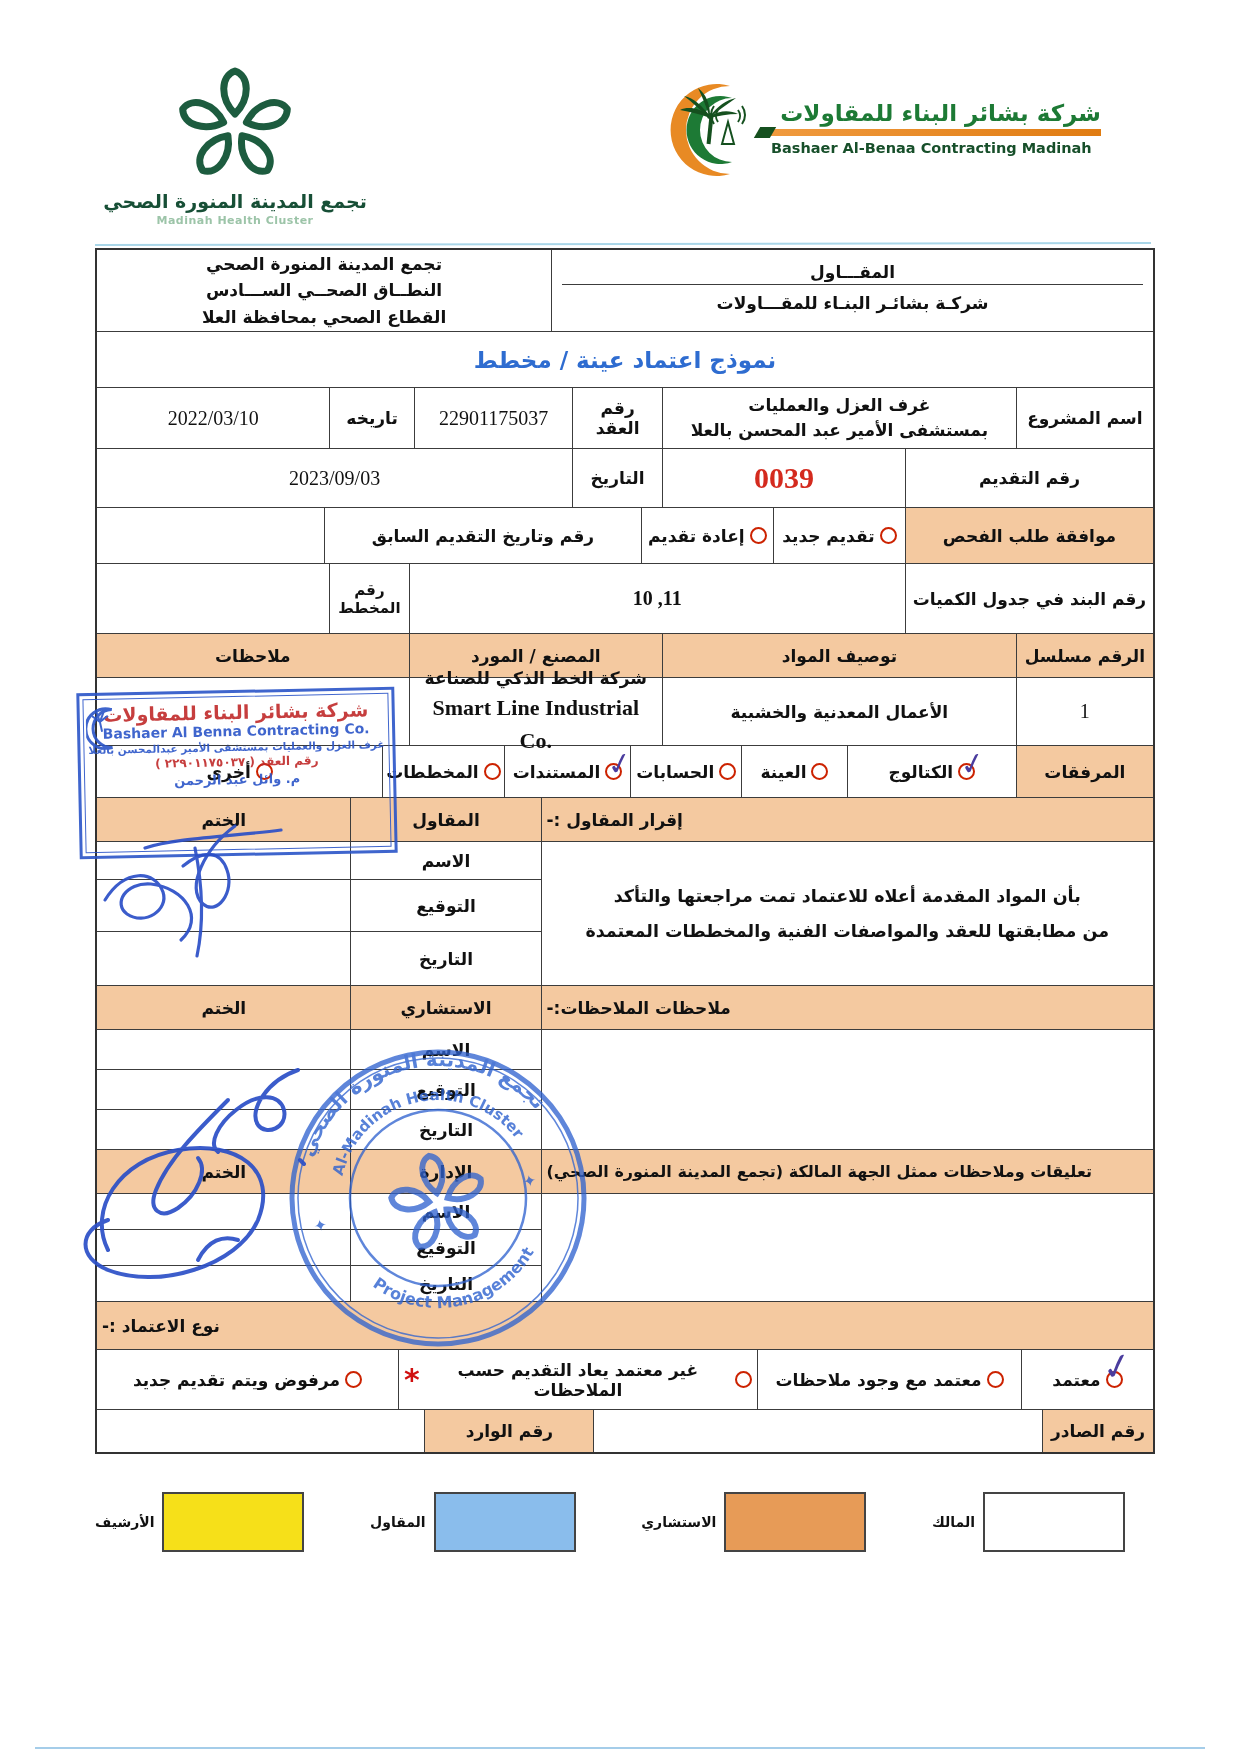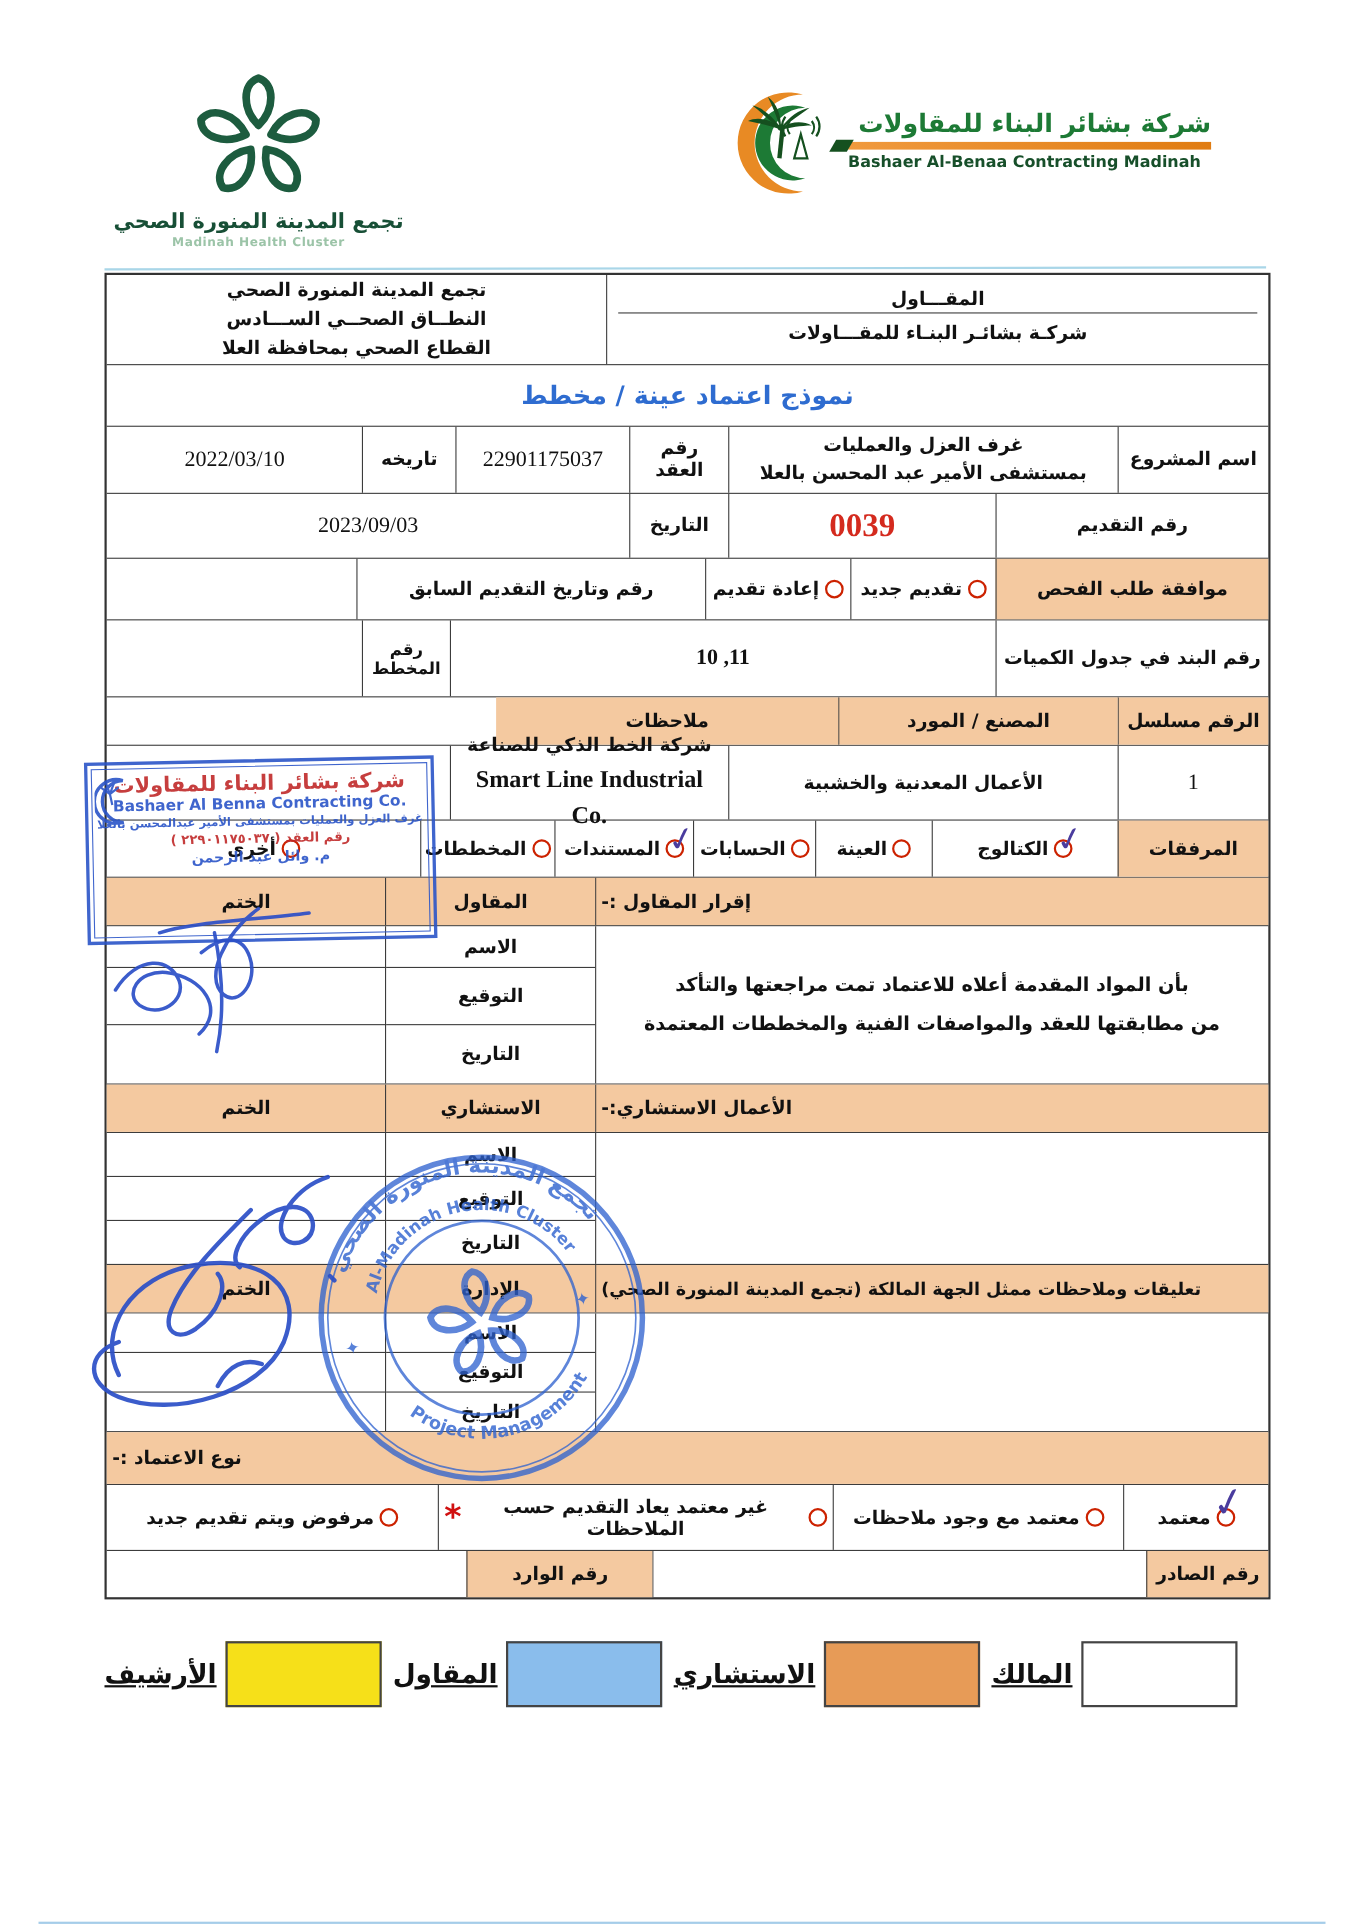--- a/index.html
+++ b/index.html
@@ -54,21 +54,21 @@
   .c-stamp .l3{color:#2b55c8;font-weight:bold;font-size:10.5px;margin-top:2px;white-space:nowrap;}
   .c-stamp .l4{color:#c02a2a;font-weight:bold;font-size:12px;margin-top:2px;}
   .c-stamp .l5{color:#2b55c8;font-weight:bold;font-size:13px;margin-top:3px;}
   .c-stamp .palm{position:absolute;left:2px;top:6px;}
   svg.sig{position:absolute;z-index:6;pointer-events:none;}
   .h-stamp{position:absolute;left:288px;top:1048px;width:300px;height:300px;z-index:5;transform:rotate(-12deg);opacity:.85;}
   
   .legend{position:absolute;left:95px;top:1492px;width:1030px;display:flex;direction:ltr;
           justify-content:space-between;align-items:center;}
   .legend .item{display:flex;align-items:center;gap:8px;}
-  .legend .lbl{font-weight:bold;font-size:24px;text-decoration:underline;}
+  .legend .lbl{font-weight:bold;font-size:14px;}
   .legend .box{width:142px;height:60px;border:2px solid #444;box-sizing:border-box;}
 </style>
 </head>
 <body>
 
 <div class="page">
 
   <div class="logo-left">
     <svg width="130" height="122" viewBox="0 0 130 122">
       <g transform="translate(65,64)" fill="none" stroke="#1d5c3f" stroke-width="7" stroke-linejoin="round">
@@ -184,20 +184,21 @@
 
     <div class="r" style="height:70px">
       <div class="c b" style="width:23.5%">رقم البند في جدول الكميات</div>
       <div class="c num b" style="width:47%">10 ,11</div>
       <div class="c b small2" style="width:7.5%">رقم المخطط</div>
       <div class="c" style="width:22%"></div>
     </div>
 
     <div class="r" style="height:44px">
       <div class="c or b" style="width:13%">الرقم مسلسل</div>
+      <div class="c or b" style="width:33.5%">توصيف المواد</div>
       <div class="c or b" style="width:24%">المصنع / المورد</div>
       <div class="c or b" style="width:29.5%">ملاحظات</div>
     </div>
 
     <div class="r" style="height:68px">
       <div class="c num" style="width:13%">1</div>
       <div class="c b" style="width:33.5%">الأعمال المعدنية والخشبية</div>
       <div class="c b" style="width:24%;line-height:1.5">
         <div>شركة الخط الذكي للصناعة</div>
         <div class="num" style="font-size:22px">Smart Line Industrial Co.</div>
@@ -268,21 +269,21 @@
         <div class="sub" style="flex:54">التاريخ</div>
       </div>
       <div class="c stack" style="width:24%;padding:0">
         <div class="sub" style="flex:38"></div>
         <div class="sub" style="flex:52"></div>
         <div class="sub" style="flex:54"></div>
       </div>
     </div>
 
     <div class="r" style="height:44px">
-      <div class="c or sec-title" style="width:58%">الأعمال الاستشاري:-</div>
+      <div class="c or sec-title" style="width:58%">ملاحظات الملاحظات:-</div>
       <div class="c or b" style="width:18%">الاستشاري</div>
       <div class="c or b" style="width:24%">الختم</div>
     </div>
 
     <div class="r" style="height:120px">
       <div class="c" style="width:58%"></div>
       <div class="c stack" style="width:18%;padding:0">
         <div class="sub" style="flex:1">الاسم</div>
         <div class="sub" style="flex:1">التوقيع</div>
         <div class="sub" style="flex:1">التاريخ</div>

